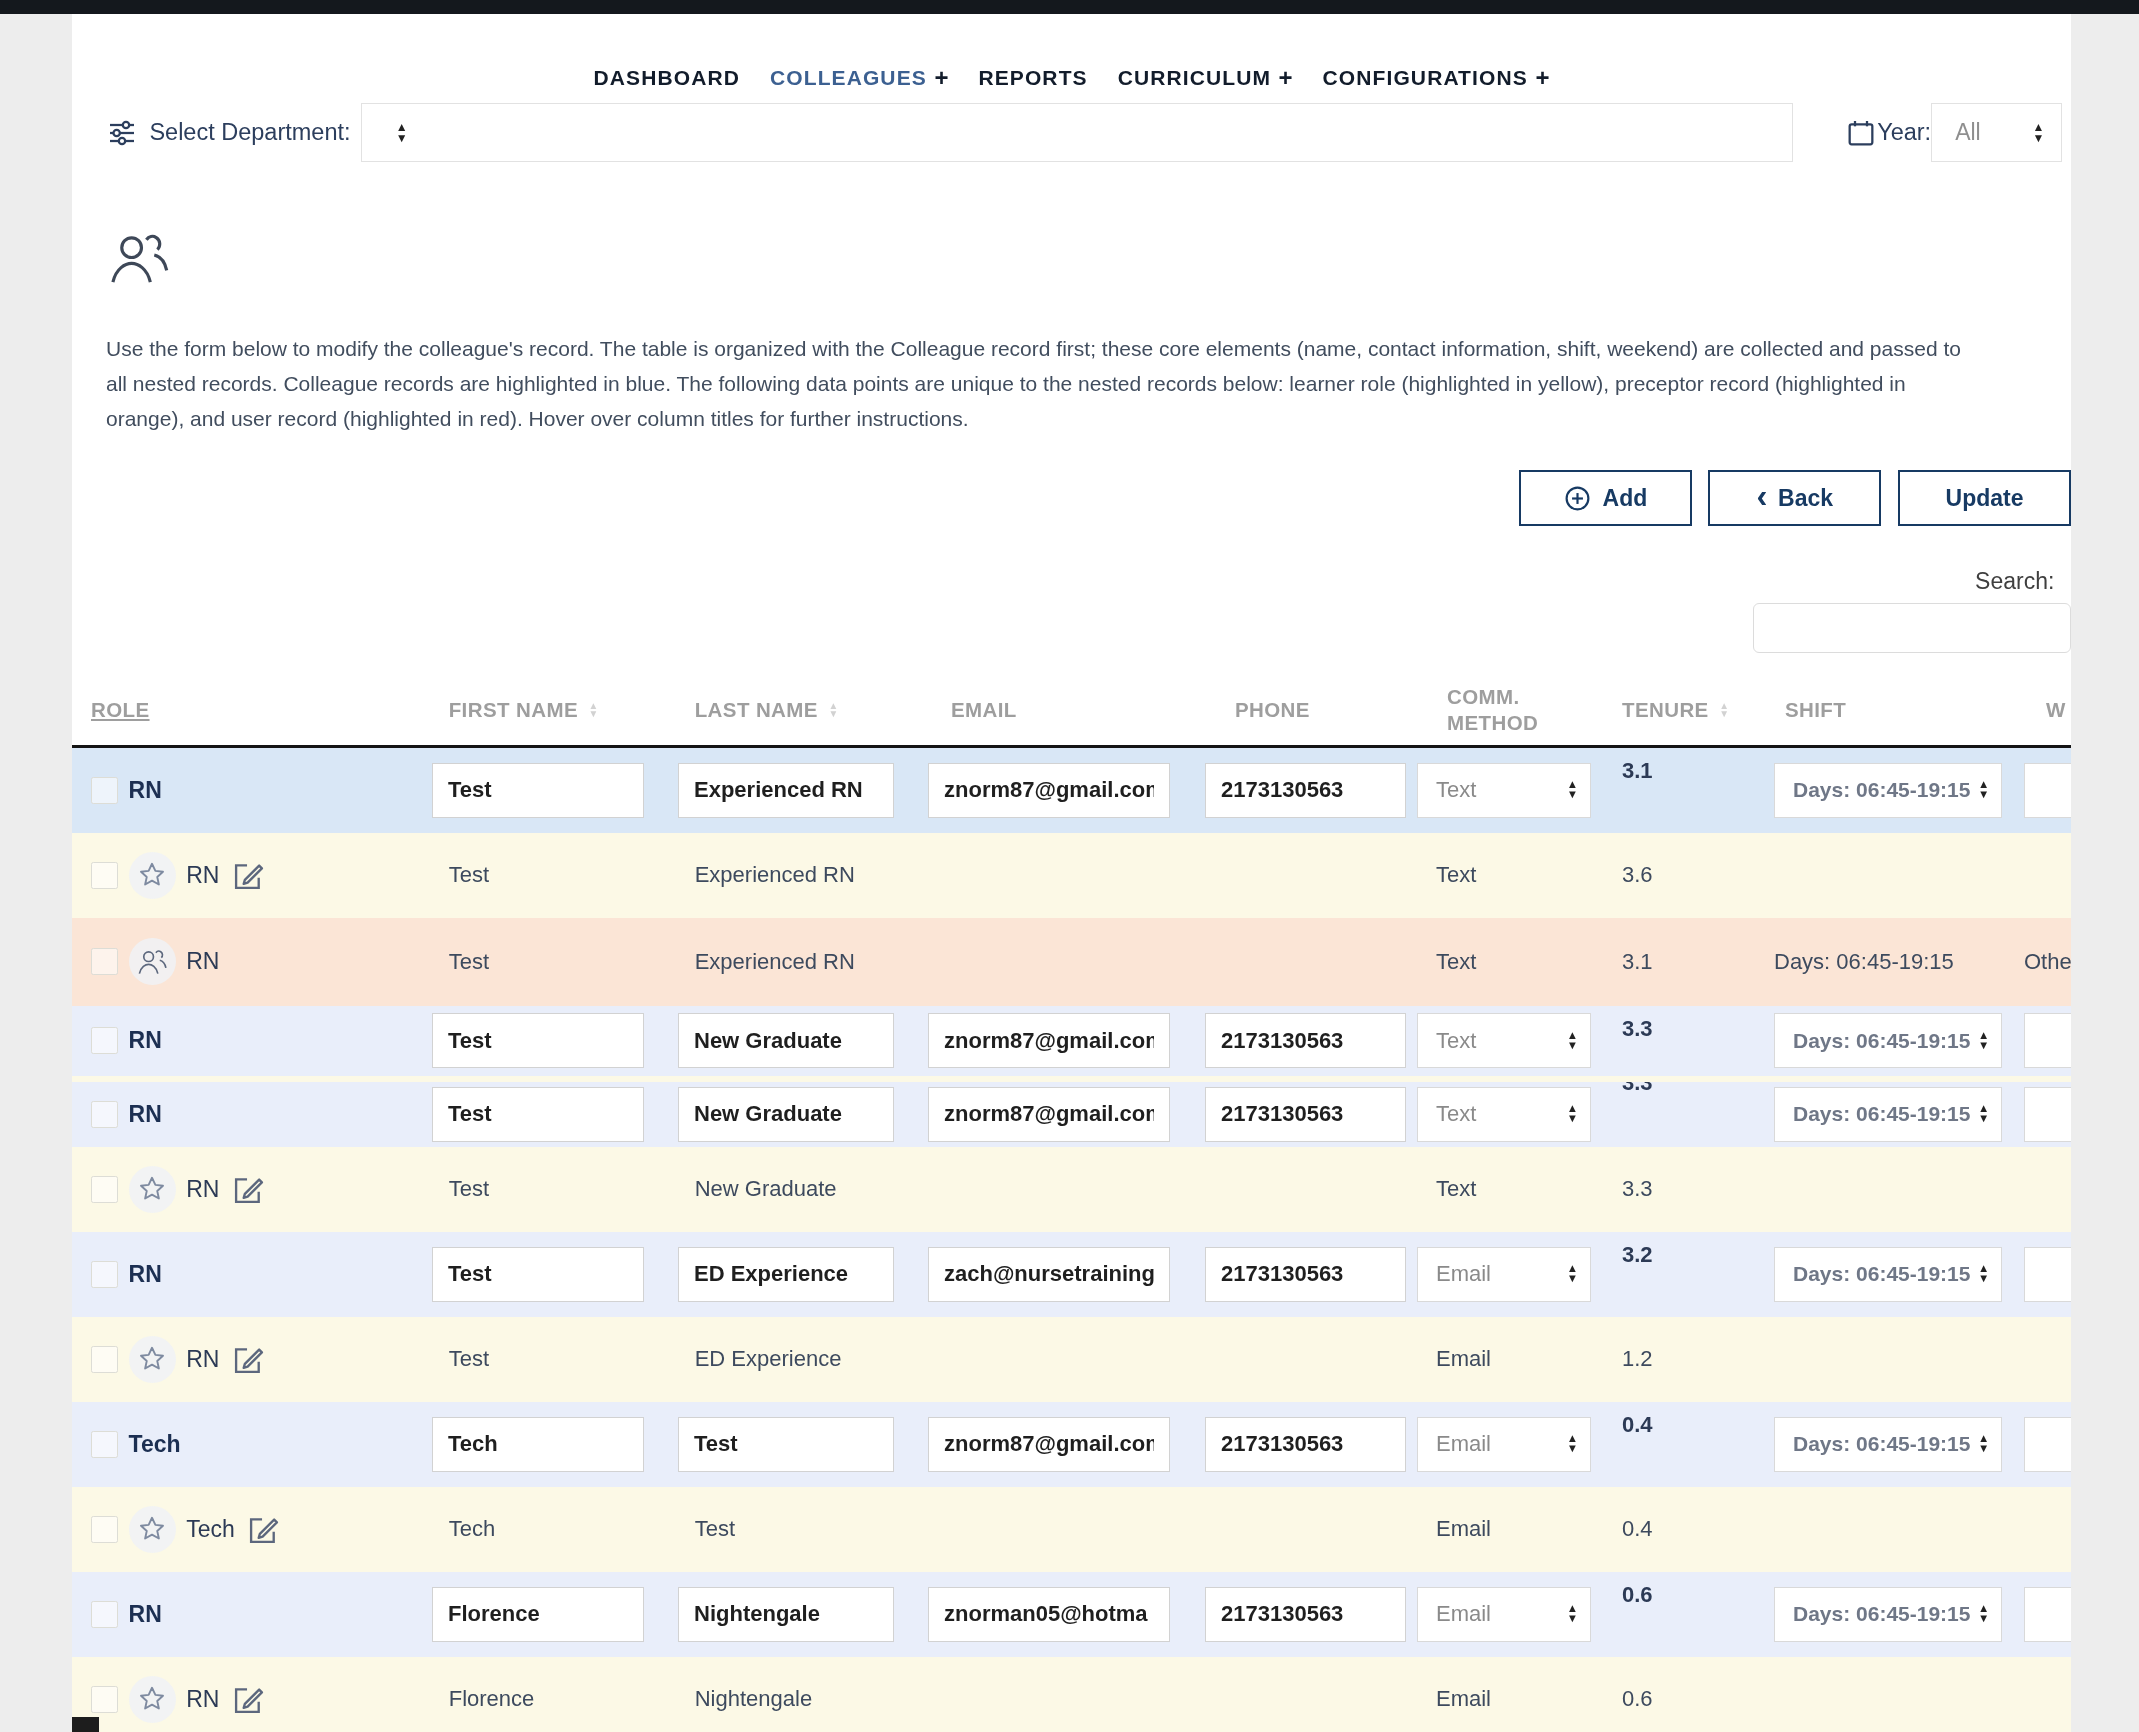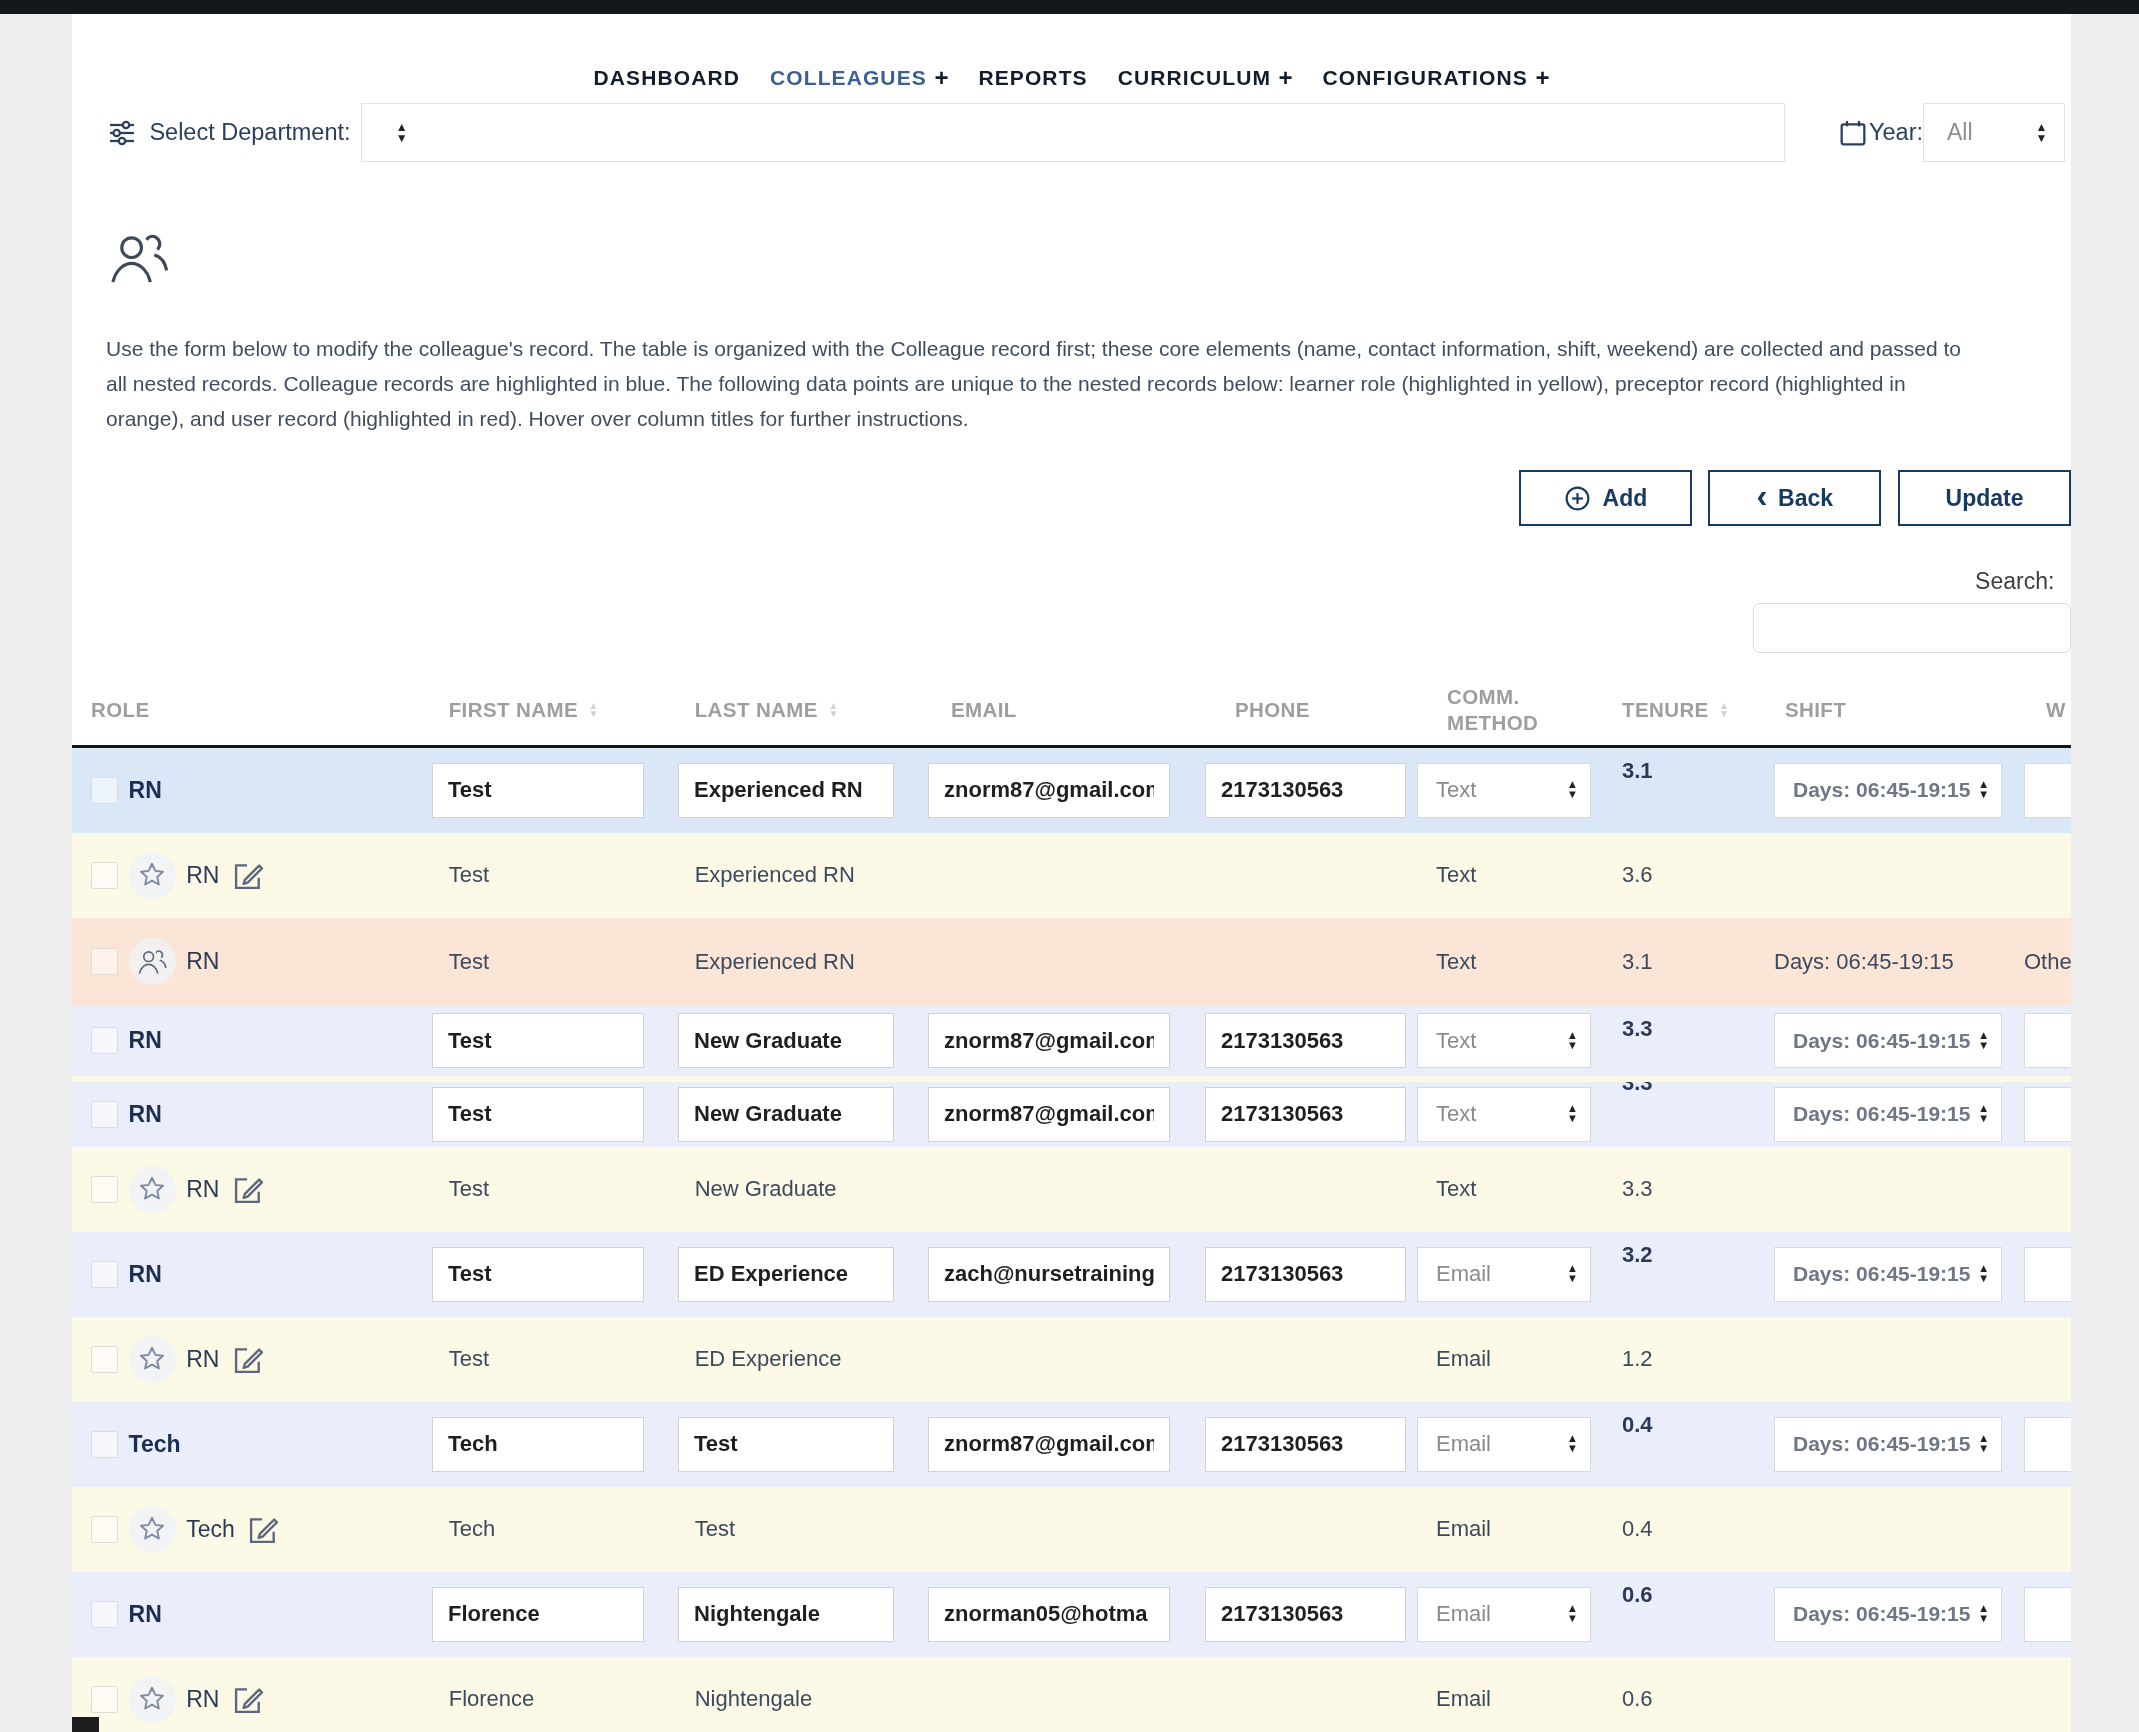--- a/index.html
+++ b/index.html
@@ -20,21 +20,21 @@
   .filter-row { display:flex; align-items:center; margin:13.6px 6px 0 34px; }
   .dept-label-group { display:flex; align-items:center; gap:11.4px; flex:0 0 auto; }
   .filter-label { font-size:23.5px; color:#2c3e5d; }
   .selectbox { background:#fff; border:1.5px solid #e2e2e2; height:59px; display:flex;
     align-items:center; padding:0 16.7px 0 23px; }
   .selectbox .sel-val { font-size:23px; color:#8f8f8f; flex:1; white-space:nowrap; overflow:hidden; }
   .caret { display:flex; flex-direction:column; align-items:center; line-height:10.6px;
     font-size:12px; color:#222; margin-left:10.6px; }
   .dept-select { flex:1; margin-left:10.6px; max-width:1432px; cursor:pointer; }
   .year-group { margin-left:52px; display:flex; align-items:center; }
-  .year-select { width:142px; cursor:pointer; }
+  .year-select { width:131px; cursor:pointer; }
   .icon-svg { display:block; }
 
   
   .title-row { display:flex; align-items:center; gap:23px; margin:61px 0 0 34px; height:70px; }
   .page-title { font-size:47px; font-weight:500; letter-spacing:0.8px; color:#3e4858; }
 
   
   .desc { margin:38px 0 0 34px; width:1872px; font-size:21px; line-height:35px; color:#414d5e; }
 
   
@@ -53,21 +53,21 @@
   
   .tbl { margin-top:23px; }
   .thead, .trow { display:grid;
     grid-template-columns:341px 246px 250px 277px 212px 205px 129px 250px 106px;
     padding-left:19px; align-items:center; }
   .thead { height:72px; border-bottom:3px solid #141414; }
   .th { display:flex; align-items:center; font-size:20.5px; font-weight:700; letter-spacing:0.4px;
     color:#9e9e9e; text-transform:uppercase; }
   .th .sort { display:flex; flex-direction:column; line-height:8.3px; font-size:9.9px;
     color:#d2d2d2; margin-left:10.6px; }
-  .th-role{padding-left:0;} .th-first{padding-left:16.7px;} .th-last{padding-left:16.7px;}
+  .th-role{padding-left:0;text-decoration:underline;} .th-first{padding-left:16.7px;} .th-last{padding-left:16.7px;}
   .th-email{padding-left:23px;} .th-phone{padding-left:30px;}
   .th-comm{padding-left:30px;} .th-comm span{width:121px; line-height:26px;}
   .th-tenure{padding-left:0;} .th-shift{padding-left:34px;} .th-weekend{padding-left:45px;}
 
   .trow { height:85px; overflow:hidden; }
   .row-colleague { background:#e9eefa; }
   .row-colleague.row-selected { background:#d9e7f6; }
   .row-learner { background:#fcf9e6; }
   .row-preceptor { background:#fbe5d6; height:88px; }
   .row-spacer { height:6px; background:#fcf9e6; display:block; }

